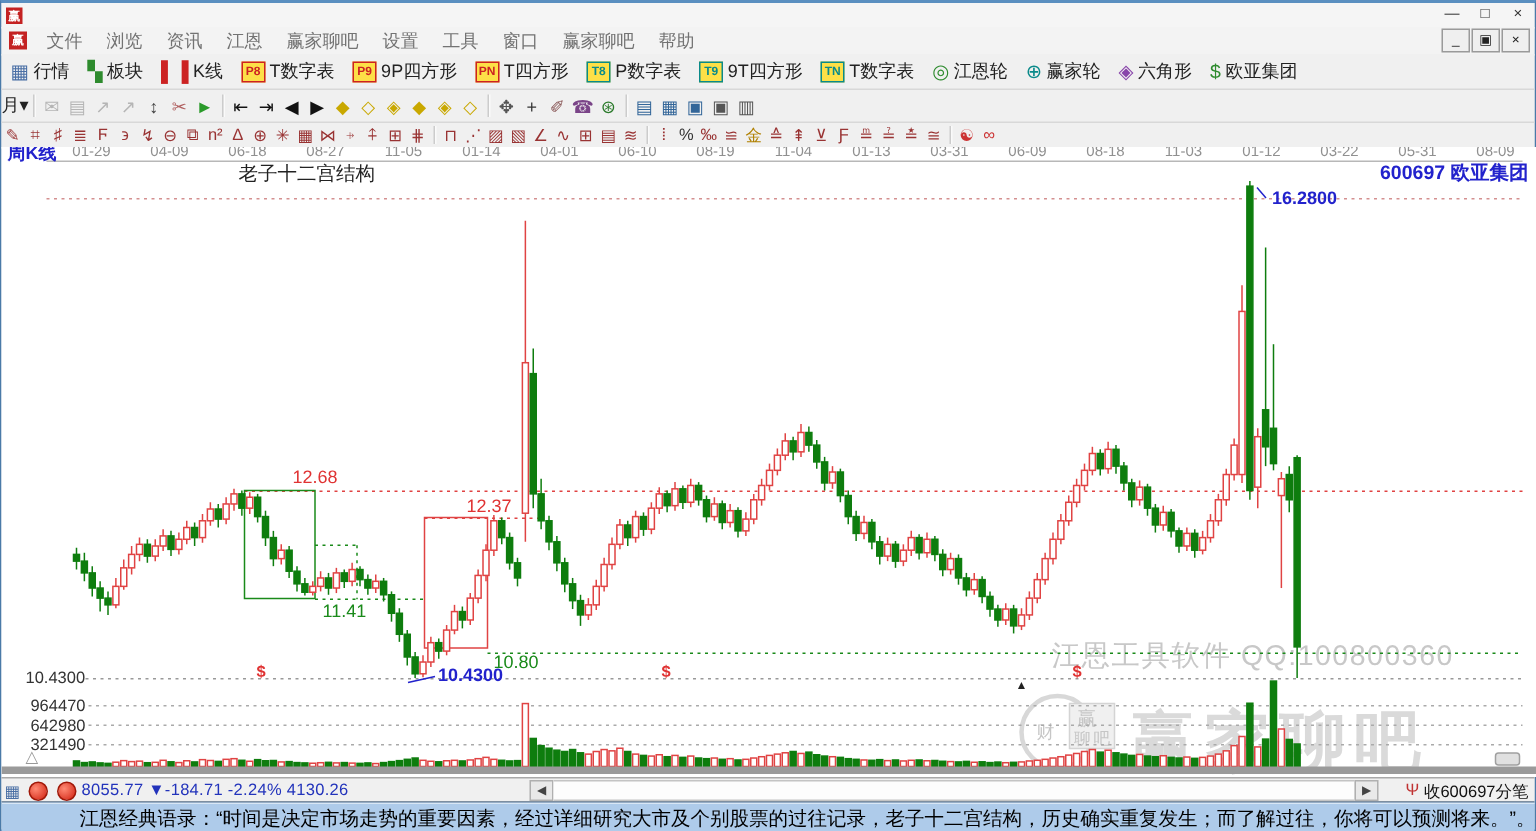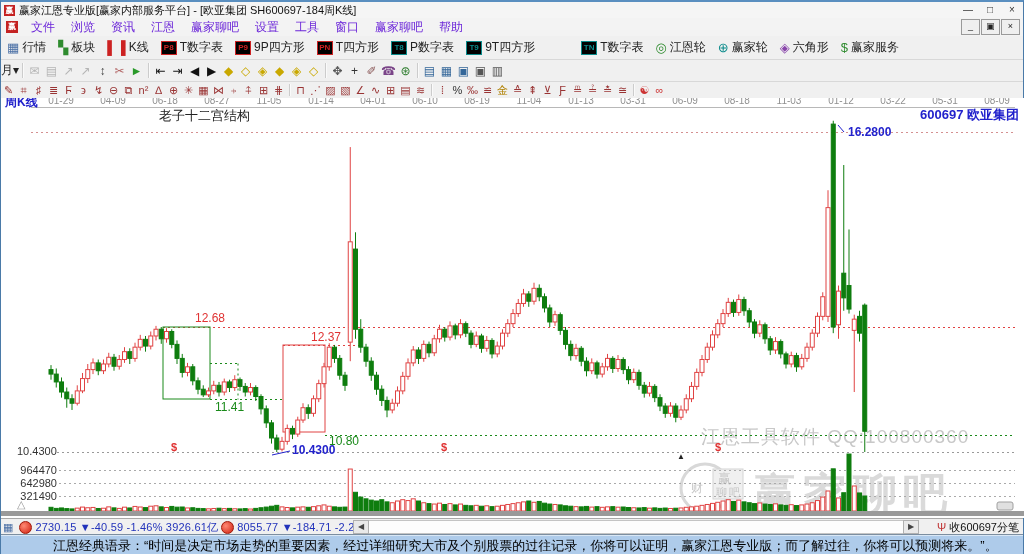--- a/index.html
+++ b/index.html
@@ -12,34 +12,34 @@
   .appicon{width:11px;height:11px;background:#c42222;color:#fff;font-size:8px;line-height:11px;
     text-align:center;margin:0 4px 0 3px;font-weight:bold;flex:0 0 auto;}
   .title{white-space:nowrap;overflow:hidden;}
   .winbtns{margin-left:auto;display:flex;height:100%;}
   .winbtns span{width:22px;text-align:center;font-size:10px;line-height:15px;color:#333;cursor:default;}
   
   .menubar{position:absolute;left:0;top:16px;right:0;height:18px;background:#f3f3f3;
     display:flex;align-items:center;font-size:12px;border-bottom:1px solid #dcdcdc;}
   .menuicon{width:12px;height:12px;background:#c42222;color:#fff;font-size:8px;line-height:12px;
     text-align:center;margin:0 5px;font-weight:bold;}
-  .mitem{padding:0 8px;line-height:17px;color:#6d28d9;cursor:default;}
+  .mitem{padding:0 8px;line-height:17px;color:#737373;cursor:default;}
   .mdibtns{margin-left:auto;display:flex;gap:1px;padding-right:3px;}
   .mdibtns span{width:17px;height:14px;border:1px solid #9a9a9a;background:#efefef;
     font-size:9px;line-height:12px;text-align:center;color:#222;}
   
   .toolbar{position:absolute;left:0;right:0;background:#f0f0f0;display:flex;align-items:center;
     border-bottom:1px solid #d8d8d8;}
   .t1{top:34px;height:23px;}
   .t2{top:58px;height:21px;}
   .t3{top:80px;height:16px;border-bottom:1px solid #cfcfcf;}
   .titem{display:flex;align-items:center;gap:3px;padding:0 6px;font-size:12px;color:#222;cursor:default;height:100%;}
   .ticon{font-size:13px;line-height:1;}
   .boxicon{display:inline-block;border:1px solid currentColor;font-size:8px;font-weight:bold;
-    width:14px;height:12px;line-height:12px;text-align:center;background:#000000;}
+    width:14px;height:12px;line-height:12px;text-align:center;background:#fde047;}
   .tbtn{display:inline-flex;align-items:center;justify-content:center;min-width:17px;height:100%;
     font-size:12px;cursor:default;}
   .t3 .tbtn{min-width:15px;font-size:11px;}
   .tsep{width:1px;height:75%;background:#cccccc;box-shadow:1px 0 0 #fafafa;margin:0 3px;}
   
   .chartwrap{position:absolute;left:0;top:96px;width:1024px;height:420px;background:#ffffff;}
   
   .scrollrow{position:absolute;left:0;top:516px;right:0;height:16px;background:#f0f0f0;
     border-top:1px solid #a8a8a8;font-size:11px;display:flex;align-items:center;color:#2233bb;}
   .sicon{font-size:11px;margin:0 3px 0 2px;}
@@ -60,21 +60,20 @@
   .wm-liaoba{position:absolute;left:742px;top:509px;font-size:25px;letter-spacing:2px;
     color:rgba(140,158,180,0.45);z-index:60;pointer-events:none;}
 </style>
 </head>
 <body>
 
 <div class="win">
 
   <div class="titlebar">
     <span class="appicon">赢</span>
-    <span class="title">赢家江恩专业版[赢家内部服务平台] - [欧亚集团  SH600697-184周K线]</span>
     <span class="winbtns">
       <span>—</span>
       <span>□</span>
       <span>×</span>
     </span>
   </div>
 
   <div class="menubar">
     <span class="menuicon">赢</span>
     <span id="menu-items" style="display:flex;">
@@ -123,38 +122,38 @@
       </span>
       <span class="titem">
         <span class="boxicon" style="color: rgb(10, 138, 138);">T8</span>
         <span>P数字表</span>
       </span>
       <span class="titem">
         <span class="boxicon" style="color: rgb(10, 138, 138);">T9</span>
         <span>9T四方形</span>
       </span>
       <span class="titem">
-        <span class="boxicon" style="color: rgb(10, 138, 138); margin-left: 34px;">TN</span>
+        <span class="boxicon" style="color: rgb(10, 138, 138);">TN</span>
         <span>T数字表</span>
       </span>
       <span class="titem">
         <span class="ticon" style="color: rgb(46, 139, 46);">◎</span>
         <span>江恩轮</span>
       </span>
       <span class="titem">
         <span class="ticon" style="color: rgb(10, 138, 138);">⊕</span>
         <span>赢家轮</span>
       </span>
       <span class="titem">
         <span class="ticon" style="color: rgb(136, 68, 170);">◈</span>
         <span>六角形</span>
       </span>
       <span class="titem">
         <span class="ticon" style="color: rgb(46, 139, 46);">$</span>
-        <span>赢家服务</span>
+        <span>欧亚集团</span>
       </span>
     </div>
   <div class="toolbar t2" id="tb2">
       <span class="tbtn" style="color: rgb(34, 34, 34);">月▾</span>
       <span class="tsep"></span>
       <span class="tbtn" style="color: rgb(181, 181, 181);">✉</span>
       <span class="tbtn" style="color: rgb(181, 181, 181);">▤</span>
       <span class="tbtn" style="color: rgb(181, 181, 181);">↗</span>
       <span class="tbtn" style="color: rgb(181, 181, 181);">↗</span>
       <span class="tbtn" style="color: rgb(68, 68, 68);">↕</span>
@@ -779,31 +778,30 @@
         </g>
         <text x="4" y="104" font-size="12" font-weight="bold" fill="#2222cc">周K线</text>
         <text x="158" y="118" font-size="13" fill="#222222">老子十二宫结构</text>
         <text x="1018" y="117" font-size="13" font-weight="bold" fill="#2222cc" text-anchor="end">600697  欧亚集团</text>
       </svg>
   </div>
 
   <div class="scrollrow">
     <span class="sicon" style="color:#4a6fa5">▦</span>
     <span class="redcoin"></span>
-    <span class="idx">2730.15 ▼-40.59 -1.46% 3926.61亿</span>
     <span class="redcoin"></span>
     <span class="idx">8055.77 ▼-184.71 -2.24% 4130.26</span>
     <div class="hscroll">
       <span class="sbtn">◀</span>
       <span class="strack"></span>
       <span class="sbtn">▶</span>
     </div>
     <span class="tickrecv">
       <span class="antenna">Ψ</span>
       <span>收600697分笔</span>
     </span>
   </div>
 
   <div class="statusbar">
-    <span>江恩经典语录：“时间是决定市场走势的重要因素，经过详细研究大市及个别股票的过往记录，你将可以证明，赢家江恩专业版；而了解过往，你将可以预测将来。”。</span>
+    <span>江恩经典语录：“时间是决定市场走势的重要因素，经过详细研究大市及个别股票的过往记录，老子十二宫结构，历史确实重复发生；而了解过往，你将可以预测将来。”。</span>
   </div>
 
 </div>
 
 </body></html>

